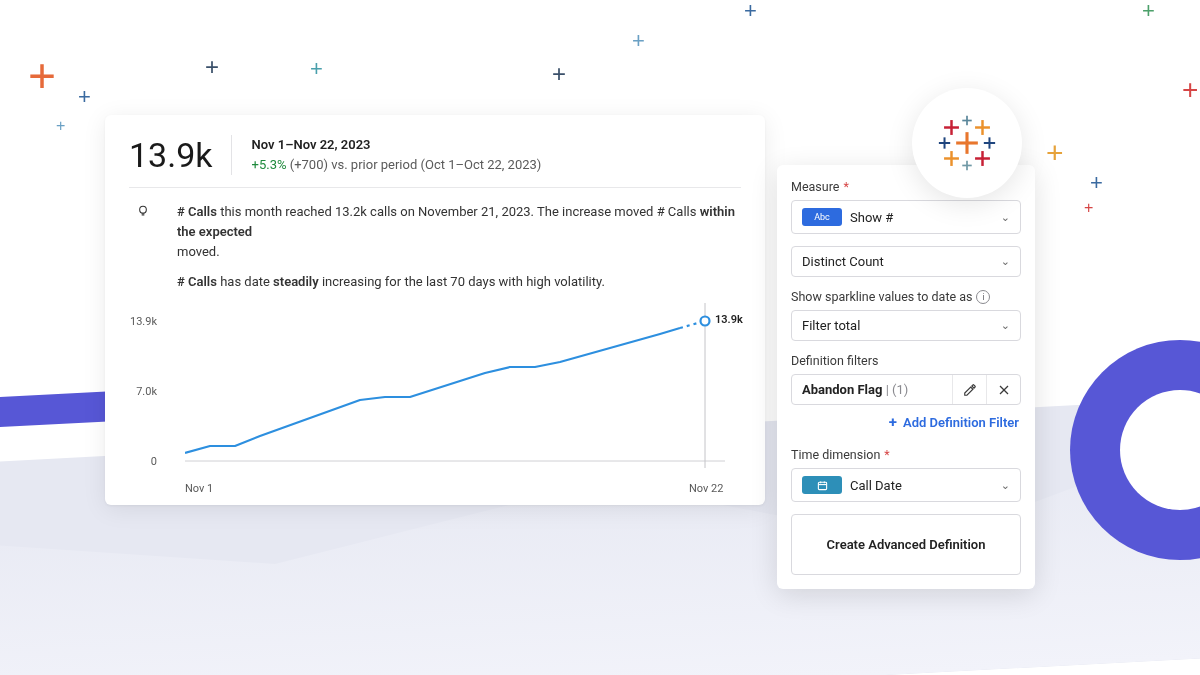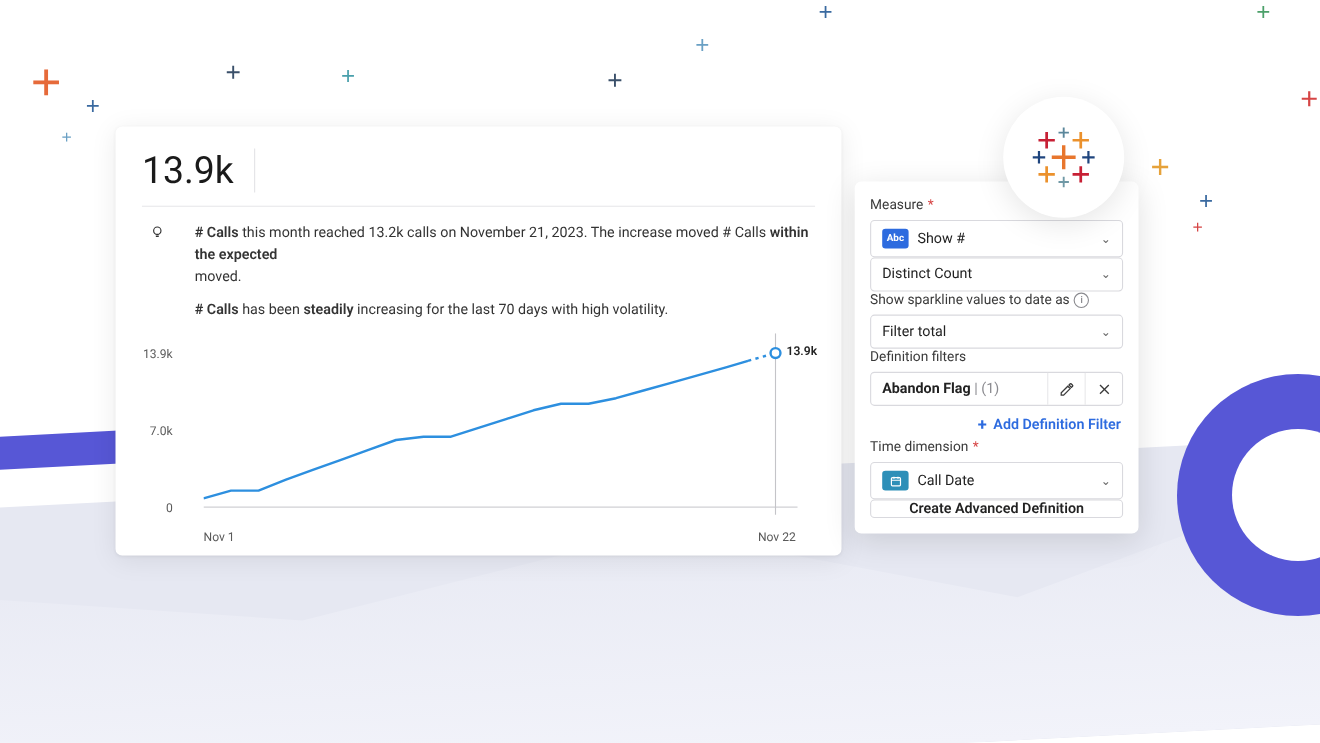--- a/index.html
+++ b/index.html
@@ -90,37 +90,37 @@
     position:absolute;
     right:165px; top:165px;
     width:258px;
     background:#fff;
     border-radius:6px;
     box-shadow:0 6px 28px rgba(0,0,0,0.12);
     padding:14px 14px 14px 14px;
     z-index:3;
     font-size:13px;
   }
-  .field { }
+  .field { margin-bottom:12px; }
   .field-label { font-size:12.5px; color:#3a3a3a; margin-bottom:6px; display:flex; align-items:center; gap:4px;}
   .req { color:#d64545; }
   .select {
     width:100%;
     border:1px solid #d9d9de;
     border-radius:4px;
     padding:7px 10px;
     display:flex; align-items:center; justify-content:space-between;
     background:#fff;
     font-size:13px; color:#222;
   }
   .select-left { display:flex; align-items:center; gap:8px; }
   .pill-icon {
-    width:24px; height:18px; border-radius:3px;
+    width:40px; height:18px; border-radius:3px;
     display:flex; align-items:center; justify-content:center;
-    font-size:9px; font-weight:700; color:#fff;
+    font-size:9px; font-weight:400; color:#fff;
   }
   .pill-abc { background:#2d6bdf; }
   .pill-cal { background:#2d8fb8; }
   .chev { color:#6a6a6a; font-size:11px; }
   .info-icn { width:14px; height:14px; border:1px solid #8a8a8f; border-radius:50%; display:inline-flex; align-items:center; justify-content:center; font-size:9px; color:#6a6a6f;}
   .filter-box {
     border:1px solid #d9d9de; border-radius:4px;
     display:flex; align-items:stretch;
   }
   .filter-text { flex:1; padding:7px 10px; font-size:13px; color:#222;}
@@ -130,21 +130,21 @@
     display:flex; align-items:center; justify-content:center;
     color:#3a3a3a; font-size:14px;
   }
   .add-filter {
     color:#2d6bdf; font-size:13px; font-weight:600;
     display:flex; align-items:center; justify-content:flex-end; gap:6px;
     padding:8px 2px 4px 2px;
   }
   .btn {
     width:100%; border:1px solid #d9d9de; border-radius:4px;
-    padding:0; text-align:center; font-size:13px; font-weight:600;
+    padding:22px; text-align:center; font-size:13px; font-weight:600;
     background:#fff; color:#222;
   }
 </style>
 </head>
 <body>
 
 <div class="grey-band"></div>
 <div class="blue-stripe"></div>
 <div class="blue-circle"></div>
 
@@ -160,36 +160,42 @@
   <span class="plus" style="left:1046px; top:138px; font-size:30px; color:#e6a23a;">+</span>
   <span class="plus" style="left:1090px; top:172px; font-size:22px; color:#3a6aa0;">+</span>
   <span class="plus" style="left:1084px; top:200px; font-size:16px; color:#d64545;">+</span>
   <span class="plus" style="left:1182px; top:76px; font-size:28px; color:#d64545;">+</span>
   <span class="plus" style="left:1142px; top:0px; font-size:22px; color:#4ca06a;">+</span>
 </div>
 
 <div class="card">
   <div class="card-header">
     <div class="big-number">13.9k</div>
+    <div class="header-text">
+      <div class="date-range">Nov 1–Nov 22, 2023</div>
+      <div>
+        <span class="delta">+5.3%</span><span class="delta-rest"> (+700) vs. prior period (Oct 1–Oct 22, 2023)</span>
+      </div>
+    </div>
   </div>
 
   <div class="insights">
     <div class="insight-row">
       <svg class="bulb" viewBox="0 0 24 24" fill="none" stroke="#333" stroke-width="1.6">
         <circle cx="12" cy="10" r="5"></circle>
           <path d="M10 16h4M10 18h4"></path>
       </svg>
       <div class="insight-text">
         <b># Calls</b><span> this month reached 13.2k calls on November 21, 2023. The increase moved # Calls </span><b>within the expected</b><br><span> moved.</span>
       </div>
     </div>
     <div class="insight-row">
       <span style="width:16px"></span>
       <div class="insight-text">
-        <b># Calls</b><span> has been </span><b>steadily</b><span> increasing for the last 70 days with high volatility.</span>
+        <b># Calls</b><span> has date </span><b>steadily</b><span> increasing for the last 70 days with high volatility.</span>
       </div>
     </div>
   </div>
 
   <div class="chart-wrap">
     <span class="y-label" style="top:12px">13.9k</span>
     <span class="y-label" style="top:82px">7.0k</span>
     <span class="y-label" style="top:152px">0</span>
 
     <svg class="chart-svg" width="555" height="175" viewBox="0 0 555 175">

